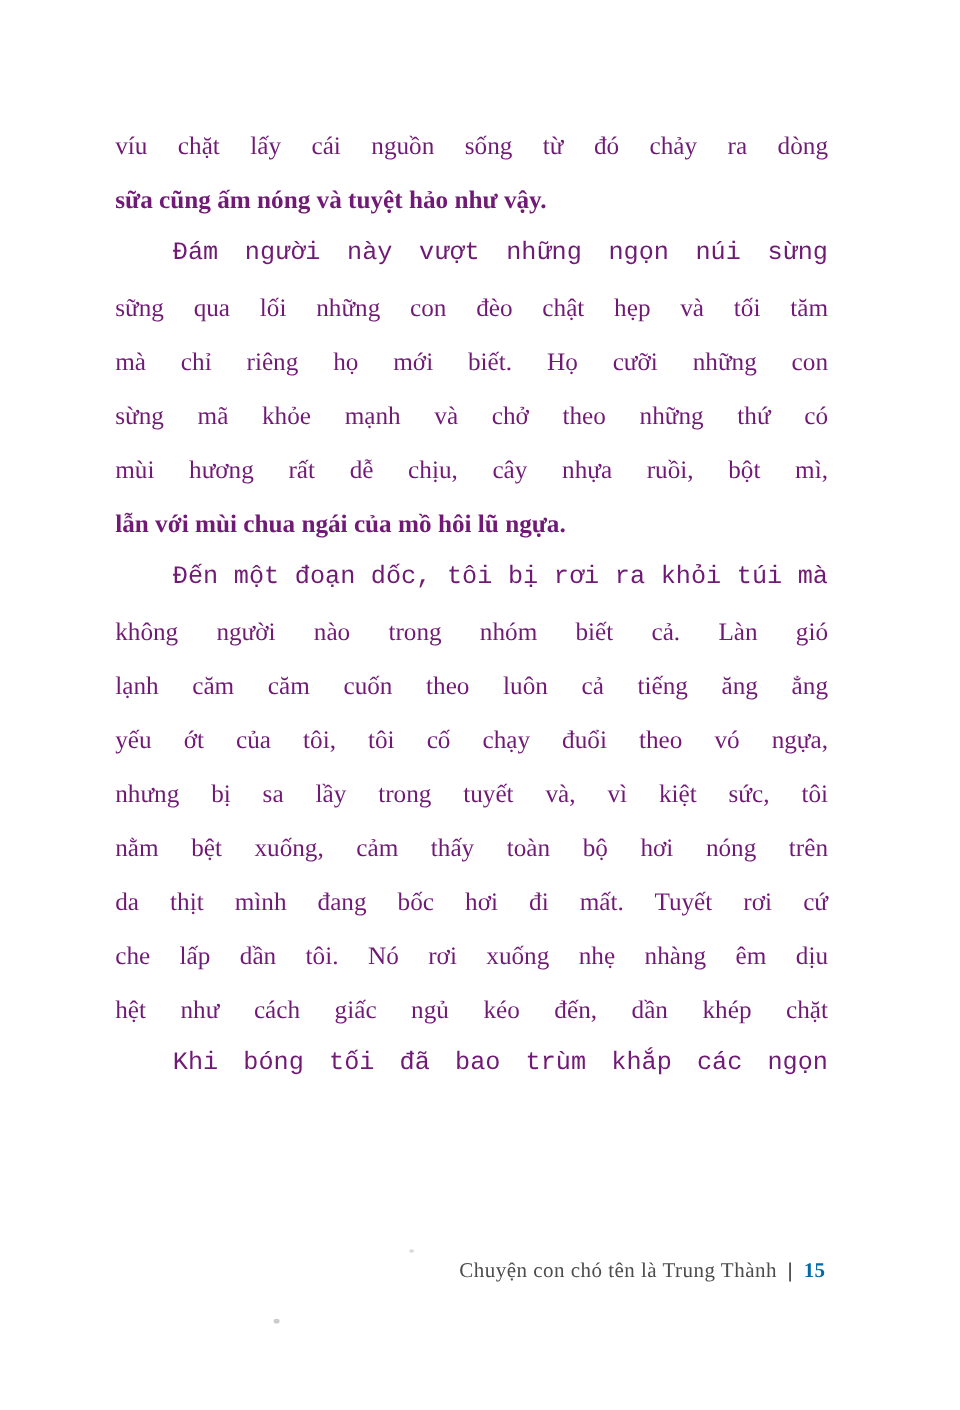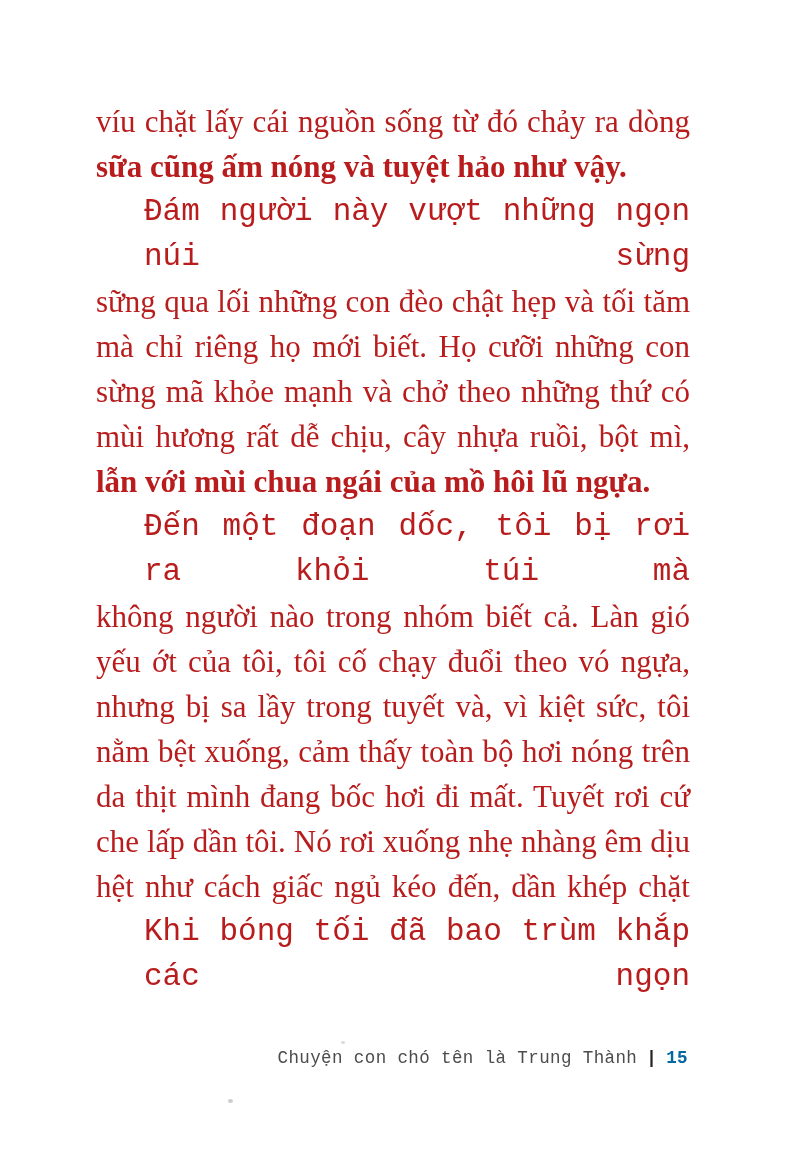--- a/index.html
+++ b/index.html
@@ -8,38 +8,38 @@
     background: #ffffff;
     position: relative;
     overflow: hidden;
     font-family: "Liberation Serif", "DejaVu Serif", serif;
   }
   .text-block {
     position: absolute;
     left: 96px; top: 99px;
     width: 594px;
     font-family: "Liberation Serif", "DejaVu Serif", serif;
-    font-size: 31px;
+    font-size: 21px;
     line-height: 45px;
-    color: #b91c1c;
+    color: #701a75;
   }
   .line {
     text-align: justify;
     text-align-last: justify;
     white-space: normal;
   }
   .line.para-end { text-align-last: left; font-weight: bold; }
   .line.indent { padding-left: 48px; font-family: Liberation Mono, monospace; }
   .footer {
     position: absolute;
     top: 1048px;
     right: 112px;
     display: flex;
     align-items: baseline;
-    font-family: Liberation Mono, monospace;
+    font-family: Liberation Serif, serif;
     font-size: 17.5px;
     letter-spacing: 0.4px;
     color: #4c4c4c;
   }
   .footer .sep {
     font-weight: 700;
     color: #242424;
     margin: 0 9px;
   }
   .footer .pnum {
@@ -68,20 +68,21 @@
   <div class="line">víu chặt lấy cái nguồn sống từ đó chảy ra dòng</div>
   <div class="line para-end">sữa cũng ấm nóng và tuyệt hảo như vậy.</div>
   <div class="line indent">Đám người này vượt những ngọn núi sừng</div>
   <div class="line">sững qua lối những con đèo chật hẹp và tối tăm</div>
   <div class="line">mà chỉ riêng họ mới biết. Họ cưỡi những con</div>
   <div class="line">sừng mã khỏe mạnh và chở theo những thứ có</div>
   <div class="line">mùi hương rất dễ chịu, cây nhựa ruồi, bột mì,</div>
   <div class="line para-end">lẫn với mùi chua ngái của mồ hôi lũ ngựa.</div>
   <div class="line indent">Đến một đoạn dốc, tôi bị rơi ra khỏi túi mà</div>
   <div class="line">không người nào trong nhóm biết cả. Làn gió</div>
+  <div class="line">lạnh căm căm cuốn theo luôn cả tiếng ăng ẳng</div>
   <div class="line">yếu ớt của tôi, tôi cố chạy đuổi theo vó ngựa,</div>
   <div class="line">nhưng bị sa lầy trong tuyết và, vì kiệt sức, tôi</div>
   <div class="line">nằm bệt xuống, cảm thấy toàn bộ hơi nóng trên</div>
   <div class="line">da thịt mình đang bốc hơi đi mất. Tuyết rơi cứ</div>
   <div class="line">che lấp dần tôi. Nó rơi xuống nhẹ nhàng êm dịu</div>
   <div class="line">hệt như cách giấc ngủ kéo đến, dần khép chặt</div>
   <div class="line indent">Khi bóng tối đã bao trùm khắp các ngọn</div>
 </div>
 
 <div class="footer">

